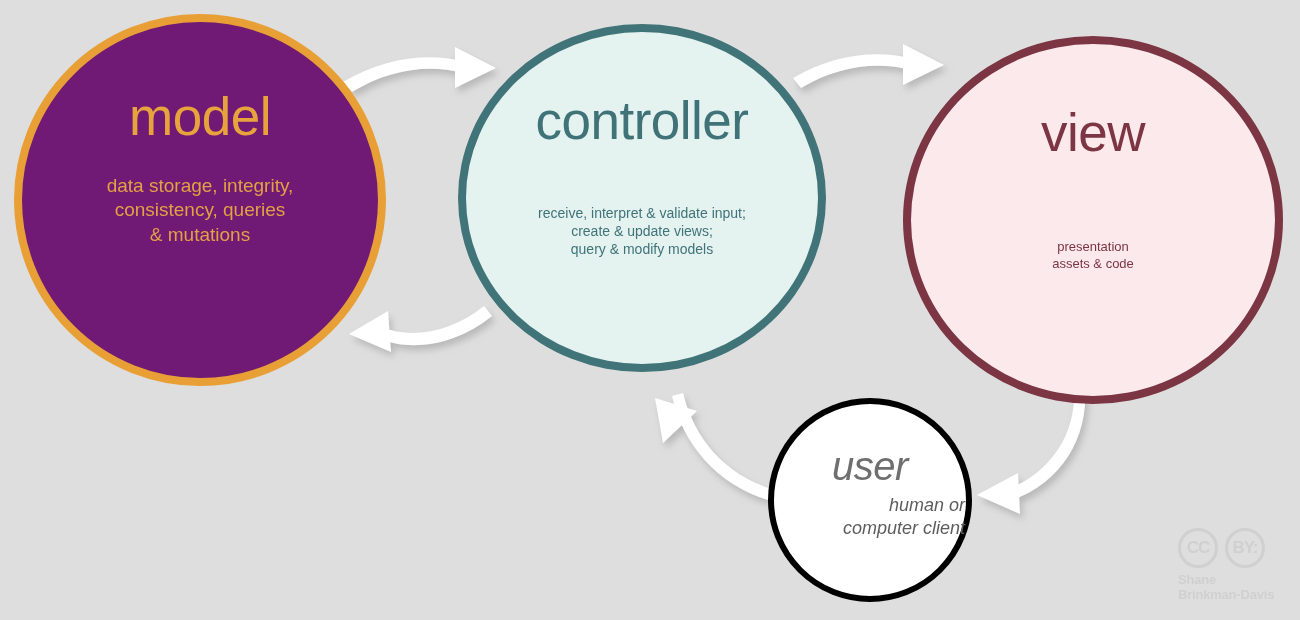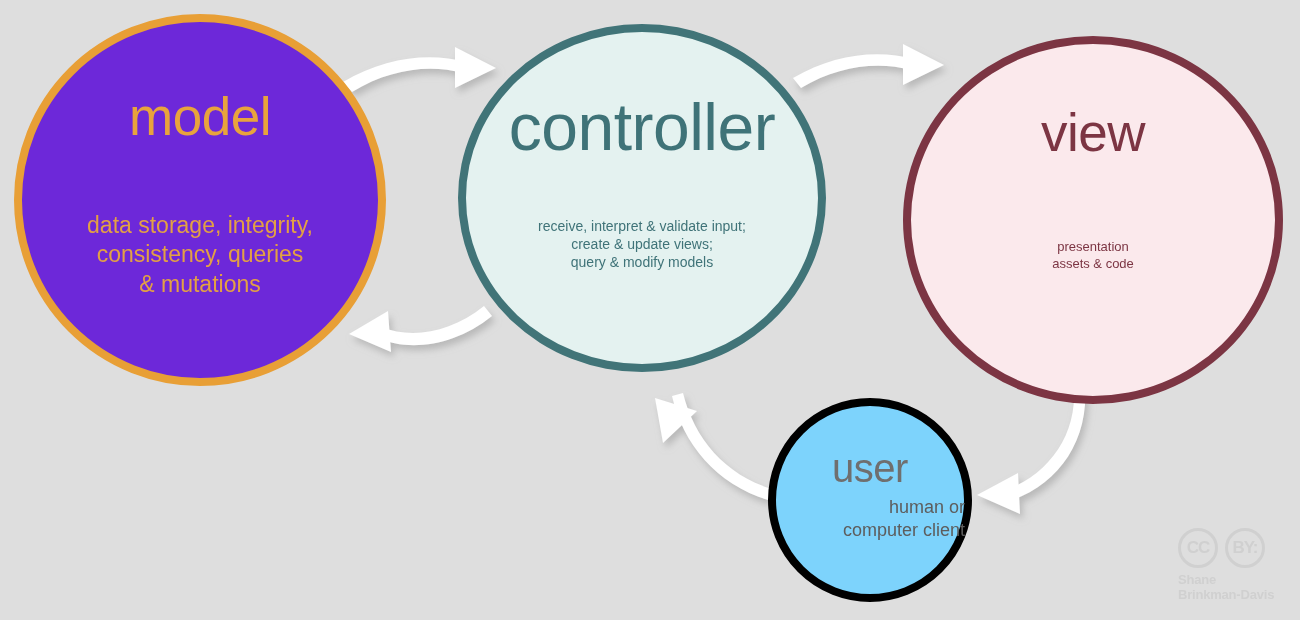--- a/index.html
+++ b/index.html
@@ -44,46 +44,46 @@
   .node-desc {
     line-height: 1.28;
   }
 
   
   #node-model {
     left: 14px;
     top: 14px;
     width: 372px;
     height: 372px;
-    background: #6d28d9;
+    background: #701a75;
     border: 8px solid #e89f36;
   }
   #node-model .node-title {
     font-size: 53px;
     color: #e8a33d;
     margin-top: 68px;
   }
   #node-model .node-desc {
-    font-size: 23px;
+    font-size: 19px;
     color: #e3a044;
-    margin-top: 68px;
+    margin-top: 31px;
     width: 300px;
   }
 
   
   #node-controller {
     left: 458px;
     top: 24px;
     width: 368px;
     height: 348px;
     background: #e4f2f0;
     border: 8px solid #417478;
   }
   #node-controller .node-title {
-    font-size: 66px;
+    font-size: 53px;
     color: #3f7378;
     margin-top: 62px;
   }
   #node-controller .node-desc {
     font-size: 14px;
     color: #3f7378;
     margin-top: 58px;
     width: 330px;
   }
 
@@ -107,22 +107,23 @@
     margin-top: 80px;
     width: 300px;
   }
 
   
   #node-user {
     left: 768px;
     top: 398px;
     width: 204px;
     height: 204px;
-    background: #7dd3fc;
-    border: 8px solid #000000;
+    background: #ffffff;
+    border: 6px solid #000000;
+    font-style: italic;
   }
   #node-user .node-title {
     font-size: 40px;
     color: #6f6f6f;
     margin-top: 42px;
   }
   #node-user .node-desc {
     font-size: 18px;
     color: #5d5d5d;
     margin-top: 8px;

